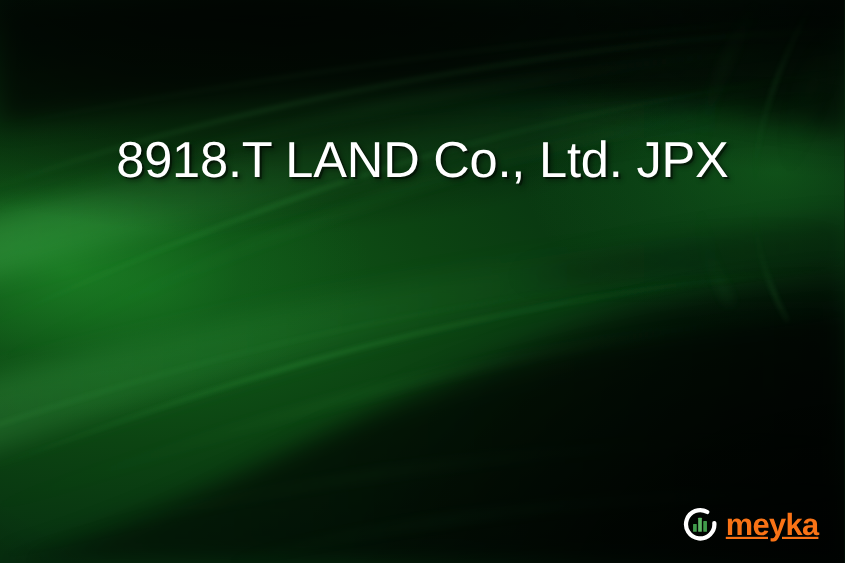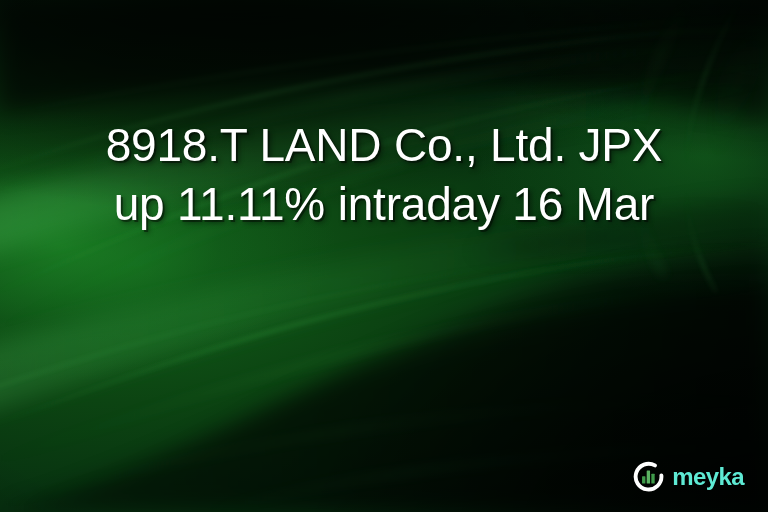--- a/index.html
+++ b/index.html
@@ -83,26 +83,27 @@
     gap:7px;
     z-index:6;
   }
   .logo-mark{
     width:33px; height:33px;
     position:relative;
     flex:0 0 auto;
   }
   .logo-mark svg{ display:block; width:33px; height:33px; }
   .logo-word{
-    color:#5eead4;
-    font-size:24px;
+    color:#f97316;
+    font-size:28px;
     font-weight:700;
     letter-spacing:-.6px;
     line-height:1;
     transform:translateY(1px);
+    text-decoration:underline;
   }
 </style>
 </head>
 <body>
 
 <div class="banner">
 
   <div class="bg-base"></div>
   <div class="bg-glow-left"></div>
   <div class="bg-glow-right"></div>
@@ -171,21 +172,20 @@
     </svg>
   </div>
 
   <div class="bg-darken-tl"></div>
   <div class="bg-darken-tr"></div>
   <div class="bg-darken-br"></div>
   <div class="bg-vignette"></div>
 
   <div class="headline">
     <span class="line">8918.T LAND Co., Ltd. JPX</span>
-    <span class="line">up 11.11% intraday 16 Mar</span>
   </div>
 
   <div class="logo">
     <span class="logo-mark">
       <svg viewBox="0 0 64 64" aria-hidden="true">
 
         <path d="M44.5,12.5 A25,25 0 1 0 57,32" fill="none" stroke="#ffffff" stroke-width="7.5" stroke-linecap="round"></path>
 
         <rect x="19.5" y="33.5" width="6.5" height="14" rx="1" fill="#3f9a4a"></rect>
         <rect x="28.5" y="22.5" width="6.5" height="25" rx="1" fill="#5cb463"></rect>

